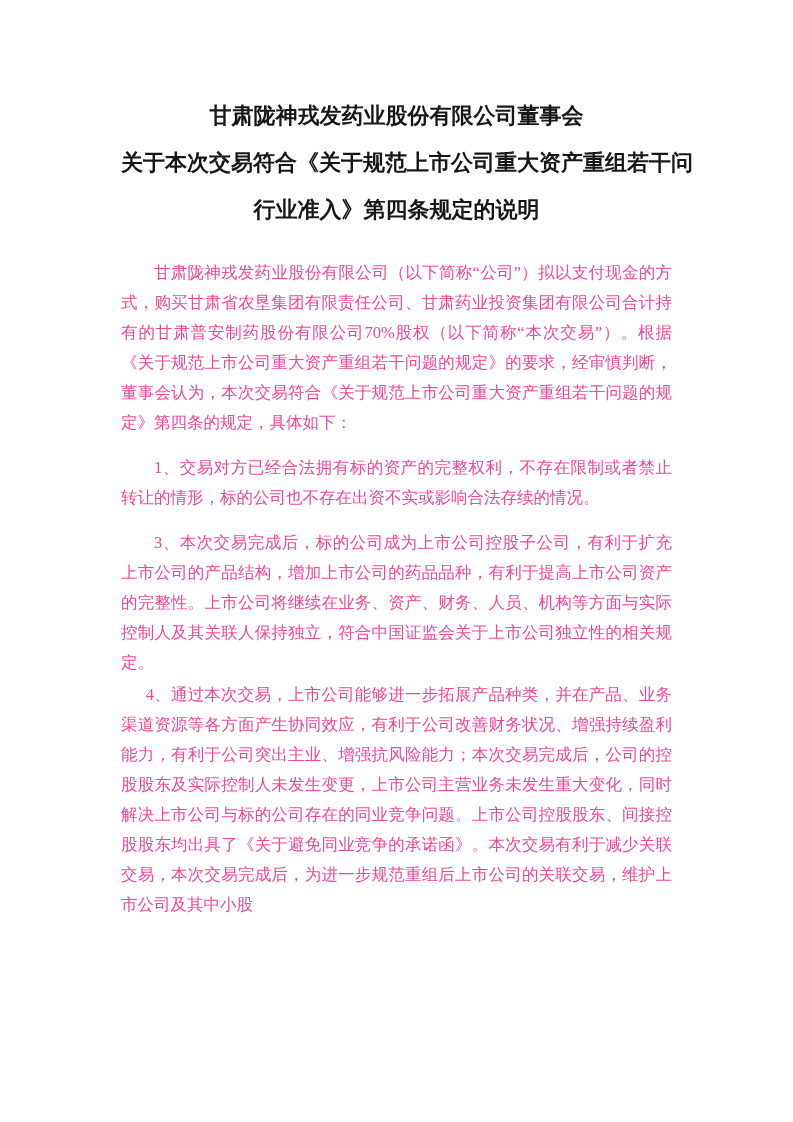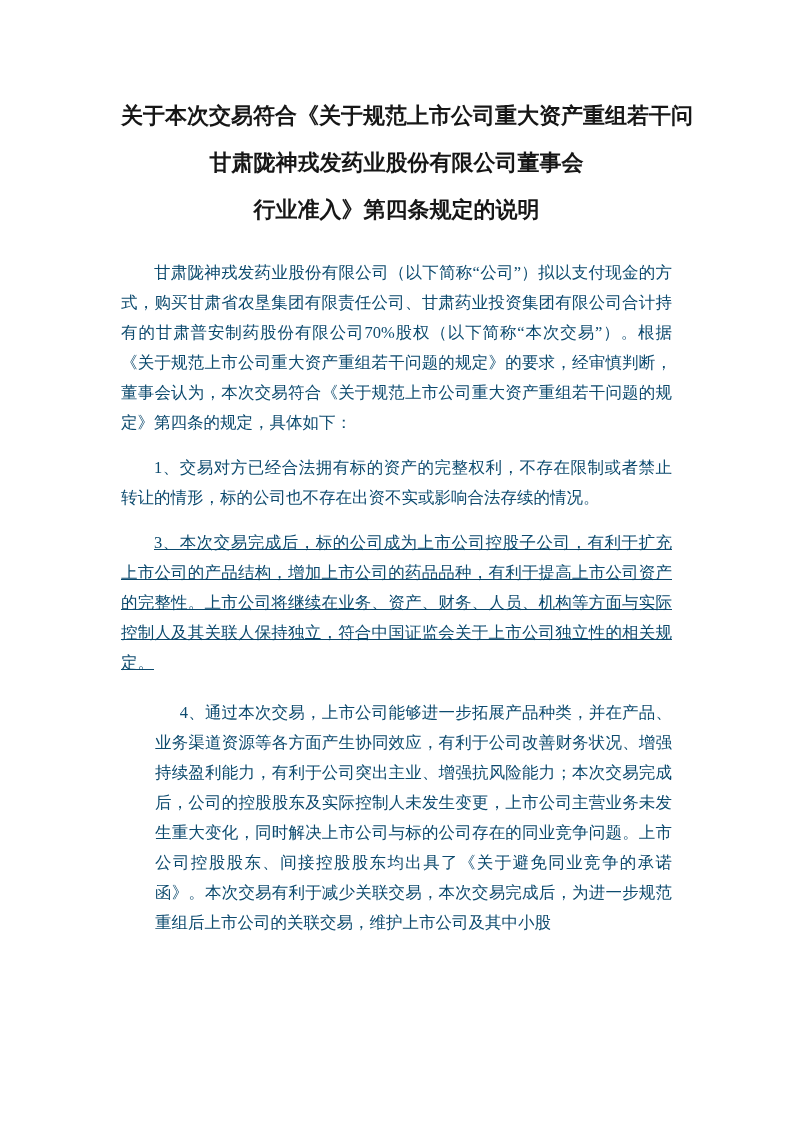--- a/index.html
+++ b/index.html
@@ -29,45 +29,43 @@
   .doc-title .title-line {
     display: block;
     white-space: nowrap;
   }
   .content {
     margin-top: 25px;
     font-size: 16.5px;
     line-height: 30px;
     text-align: justify;
     text-justify: inter-character;
-    color: #0c4a6e;
+    color: #ec4899;
   }
   .content p {
     margin: 0 0 15px 0;
     text-indent: 2em;
     word-break: break-all;
   }
   .content p.para-item-3 {
-    margin-bottom: 20px;
-    text-decoration: underline;
+    margin-bottom: 2px;
   }
   .content p.para-item-4 {
     text-indent: 1.5em;
     margin-bottom: 0;
-    margin-left: 34px;
   }
 </style>
 </head>
 <body>
 
 <div class="page">
 
   <div class="doc-title">
+    <span class="title-line">甘肃陇神戎发药业股份有限公司董事会</span>
     <span class="title-line">关于本次交易符合《关于规范上市公司重大资产重组若干问</span>
-    <span class="title-line">甘肃陇神戎发药业股份有限公司董事会</span>
     <span class="title-line">行业准入》第四条规定的说明</span>
   </div>
 
   <div class="content">
     <p class="para-intro">甘肃陇神戎发药业股份有限公司（以下简称“公司”）拟以支付现金的方式，购买甘肃省农垦集团有限责任公司、甘肃药业投资集团有限公司合计持有的甘肃普安制药股份有限公司70%股权（以下简称“本次交易”）。根据《关于规范上市公司重大资产重组若干问题的规定》的要求，经审慎判断，董事会认为，本次交易符合《关于规范上市公司重大资产重组若干问题的规定》第四条的规定，具体如下：</p>
     <p class="para-item-2">1、交易对方已经合法拥有标的资产的完整权利，不存在限制或者禁止转让的情形，标的公司也不存在出资不实或影响合法存续的情况。</p>
     <p class="para-item-3">3、本次交易完成后，标的公司成为上市公司控股子公司，有利于扩充上市公司的产品结构，增加上市公司的药品品种，有利于提高上市公司资产的完整性。上市公司将继续在业务、资产、财务、人员、机构等方面与实际控制人及其关联人保持独立，符合中国证监会关于上市公司独立性的相关规定。</p>
     <p class="para-item-4">4、通过本次交易，上市公司能够进一步拓展产品种类，并在产品、业务渠道资源等各方面产生协同效应，有利于公司改善财务状况、增强持续盈利能力，有利于公司突出主业、增强抗风险能力；本次交易完成后，公司的控股股东及实际控制人未发生变更，上市公司主营业务未发生重大变化，同时解决上市公司与标的公司存在的同业竞争问题。上市公司控股股东、间接控股股东均出具了《关于避免同业竞争的承诺函》。本次交易有利于减少关联交易，本次交易完成后，为进一步规范重组后上市公司的关联交易，维护上市公司及其中小股</p>
   </div>
 

